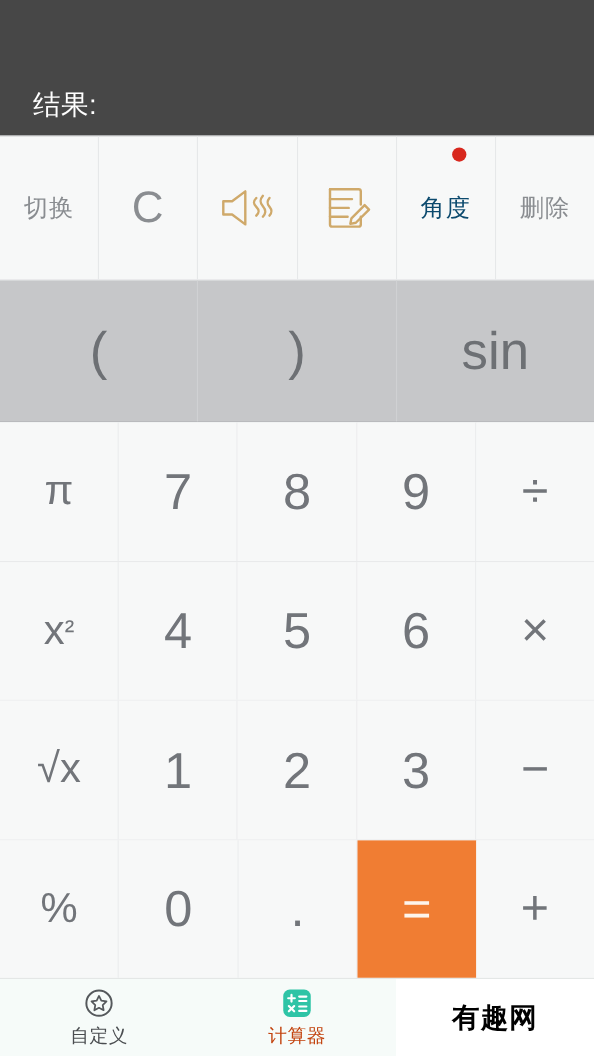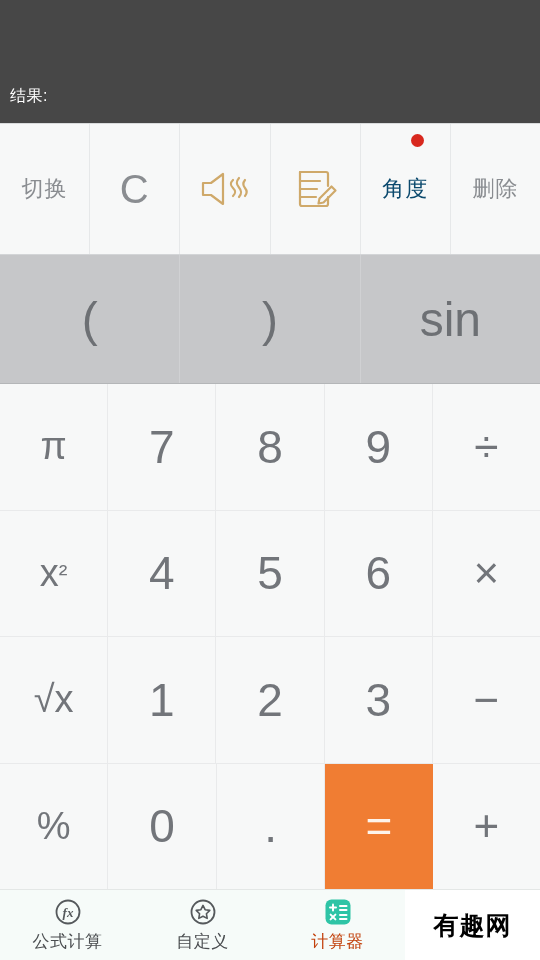--- a/index.html
+++ b/index.html
@@ -40,24 +40,25 @@
     font-size: 26px;
     line-height: 30px;
     text-align: right;
     min-height: 30px;
     opacity: .95;
     white-space: nowrap;
     overflow: hidden;
   }
   .display-result {
     color: #ffffff;
-    font-size: 16px;
+    font-size: 25px;
     line-height: 30px;
     text-align: left;
     letter-spacing: .5px;
+    margin-left: 20px;
   }
 
   
   .toolbar {
     display: flex;
     height: 130px;
     background: #f7f8f8;
     border-bottom: 1px solid #d3d5d7;
   }
   .tool {
@@ -285,29 +286,20 @@
       <div class="key fn">%</div>
       <div class="key">0</div>
       <div class="key dot">.</div>
       <div class="key equals">=</div>
       <div class="key op">+</div>
     </div>
   </div>
 
   <div class="bottom-nav">
 
-    <div class="nav-item">
-      <span class="nav-icon">
-        <svg width="30" height="30" viewBox="0 0 30 30" fill="none">
-          <circle cx="15" cy="15" r="11.5" stroke="#55595c" stroke-width="1.8"></circle>
-          <text x="15" y="20" text-anchor="middle" font-family="Liberation Serif, serif" font-size="13" font-style="italic" font-weight="bold" fill="#55595c">fx</text>
-        </svg>
-      </span>
-      <span class="nav-label">公式计算</span>
-    </div>
 
     <div class="nav-item">
       <span class="nav-icon">
         <svg width="30" height="30" viewBox="0 0 30 30" fill="none">
           <circle cx="15" cy="15" r="11.5" stroke="#55595c" stroke-width="1.8"></circle>
           <path d="M15 8.4 l2.1 4.3 4.7 .7 -3.4 3.3 .8 4.7 -4.2 -2.2 -4.2 2.2 .8 -4.7 -3.4 -3.3 4.7 -.7 z" stroke="#55595c" stroke-width="1.6" stroke-linejoin="round" fill="none"></path>
         </svg>
       </span>
       <span class="nav-label">自定义</span>
     </div>

